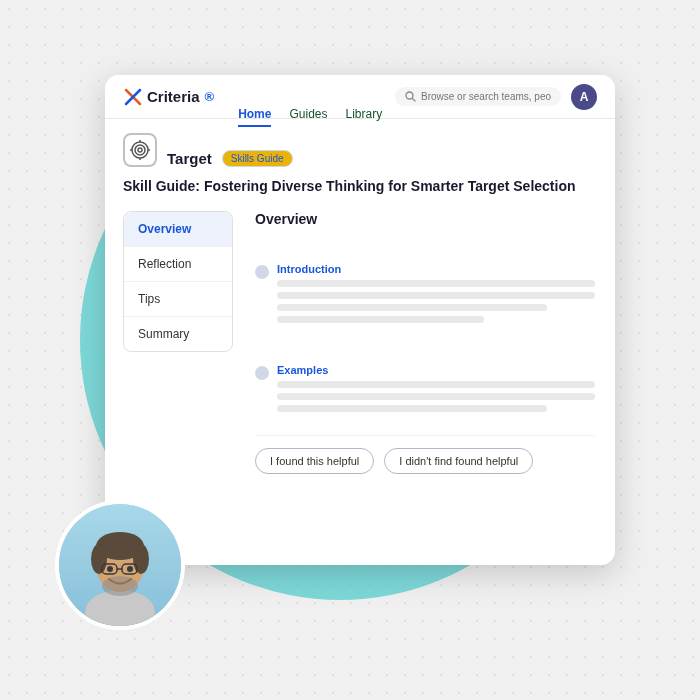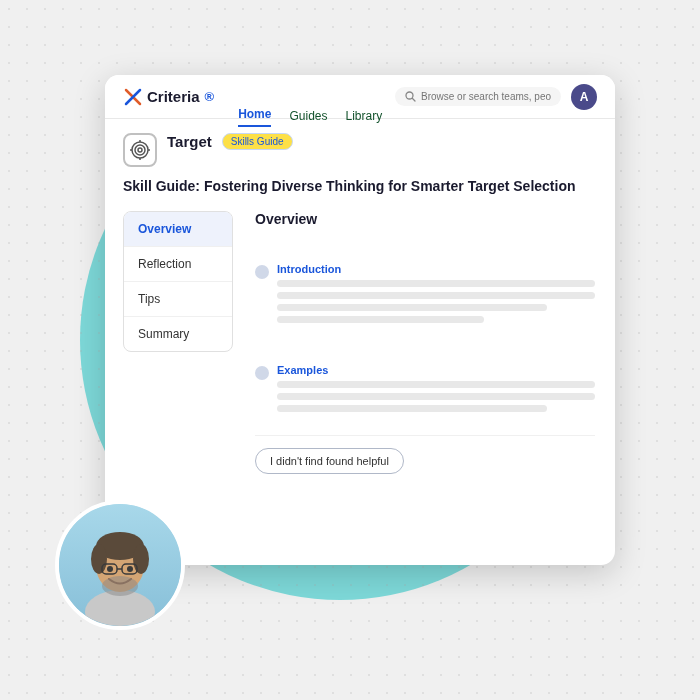--- a/index.html
+++ b/index.html
@@ -74,21 +74,21 @@
       height: 20px;
       position: relative;
     }
     .logo-text {
       font-size: 15px;
       font-weight: 700;
       color: #1a1a2e;
     }
     .nav-links {
       display: flex;
-      align-items: flex-end;
+      align-items: flex-start;
       gap: 18px;
       flex: 1;
       margin-top: 37px;
     }
     .nav-link {
       font-size: 12px;
       color: #14532d;
       cursor: pointer;
       padding: 4px 0;
     }
@@ -132,41 +132,41 @@
       padding: 14px 18px 0 18px;
       flex: 1;
       overflow: hidden;
       display: flex;
       flex-direction: column;
     }
 
     
     .page-header {
       display: flex;
-      align-items: flex-start;
+      align-items: flex-end;
       gap: 10px;
       margin-bottom: 10px;
     }
     .target-icon {
       width: 34px;
       height: 34px;
       border: 2px solid #c0c0c0;
       border-radius: 8px;
       display: flex;
       align-items: center;
       justify-content: center;
       flex-shrink: 0;
     }
     .page-title-text {
       font-size: 15px;
       font-weight: 700;
       color: #1a1a2e;
     }
     .badge {
-      background: #fde047;
+      background: #eab308;
       color: #1a56db;
       font-size: 10px;
       padding: 2px 8px;
       border-radius: 10px;
       font-weight: 500;
       border: 1px solid #c5d7f7;
     }
 
     .skill-guide-title {
       font-size: 14px;
@@ -378,20 +378,21 @@
             <div style="flex:1">
               <div class="section-label">Examples</div>
               <div class="content-line full"></div>
               <div class="content-line full"></div>
               <div class="content-line medium"></div>
             </div>
           </div>
         </div>
 
         <div class="feedback-row">
+          <button class="feedback-btn">I found this helpful</button>
           <button class="feedback-btn">I didn't find found helpful</button>
         </div>
       </div>
     </div>
   </div>
 </div>
 
 <div class="person-avatar">
   <svg width="122" height="122" viewBox="0 0 122 122" fill="none">
 

